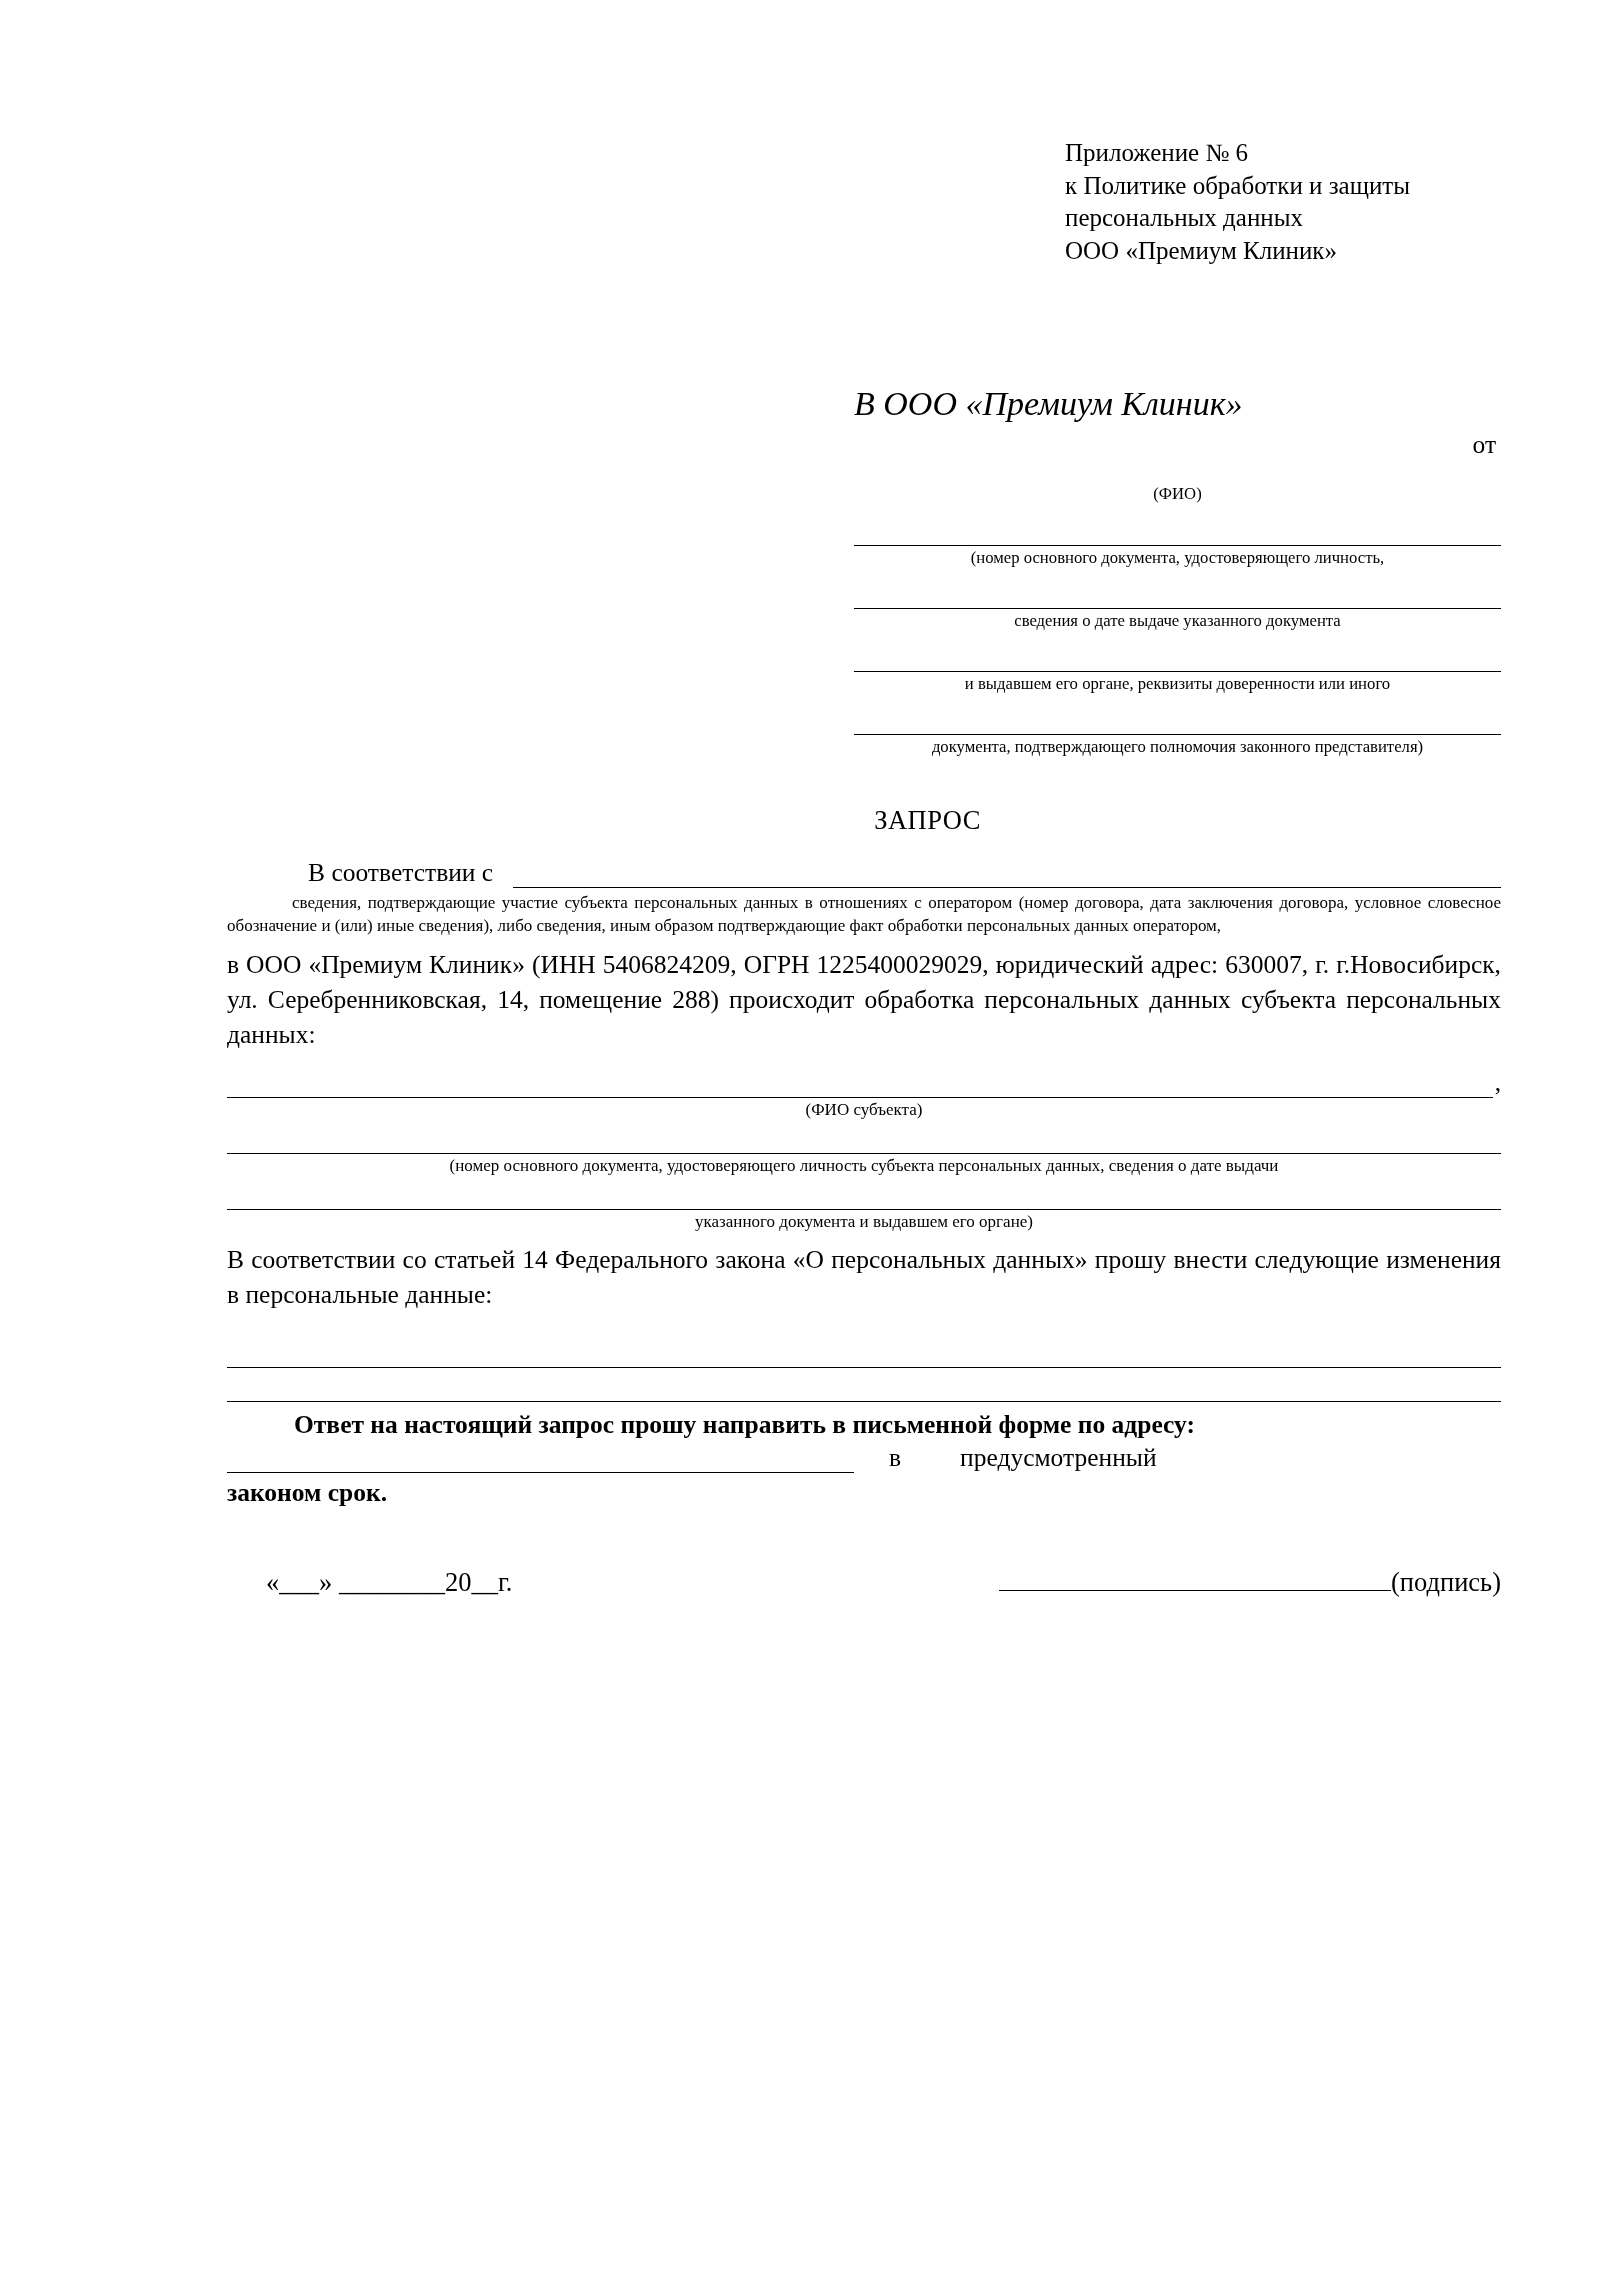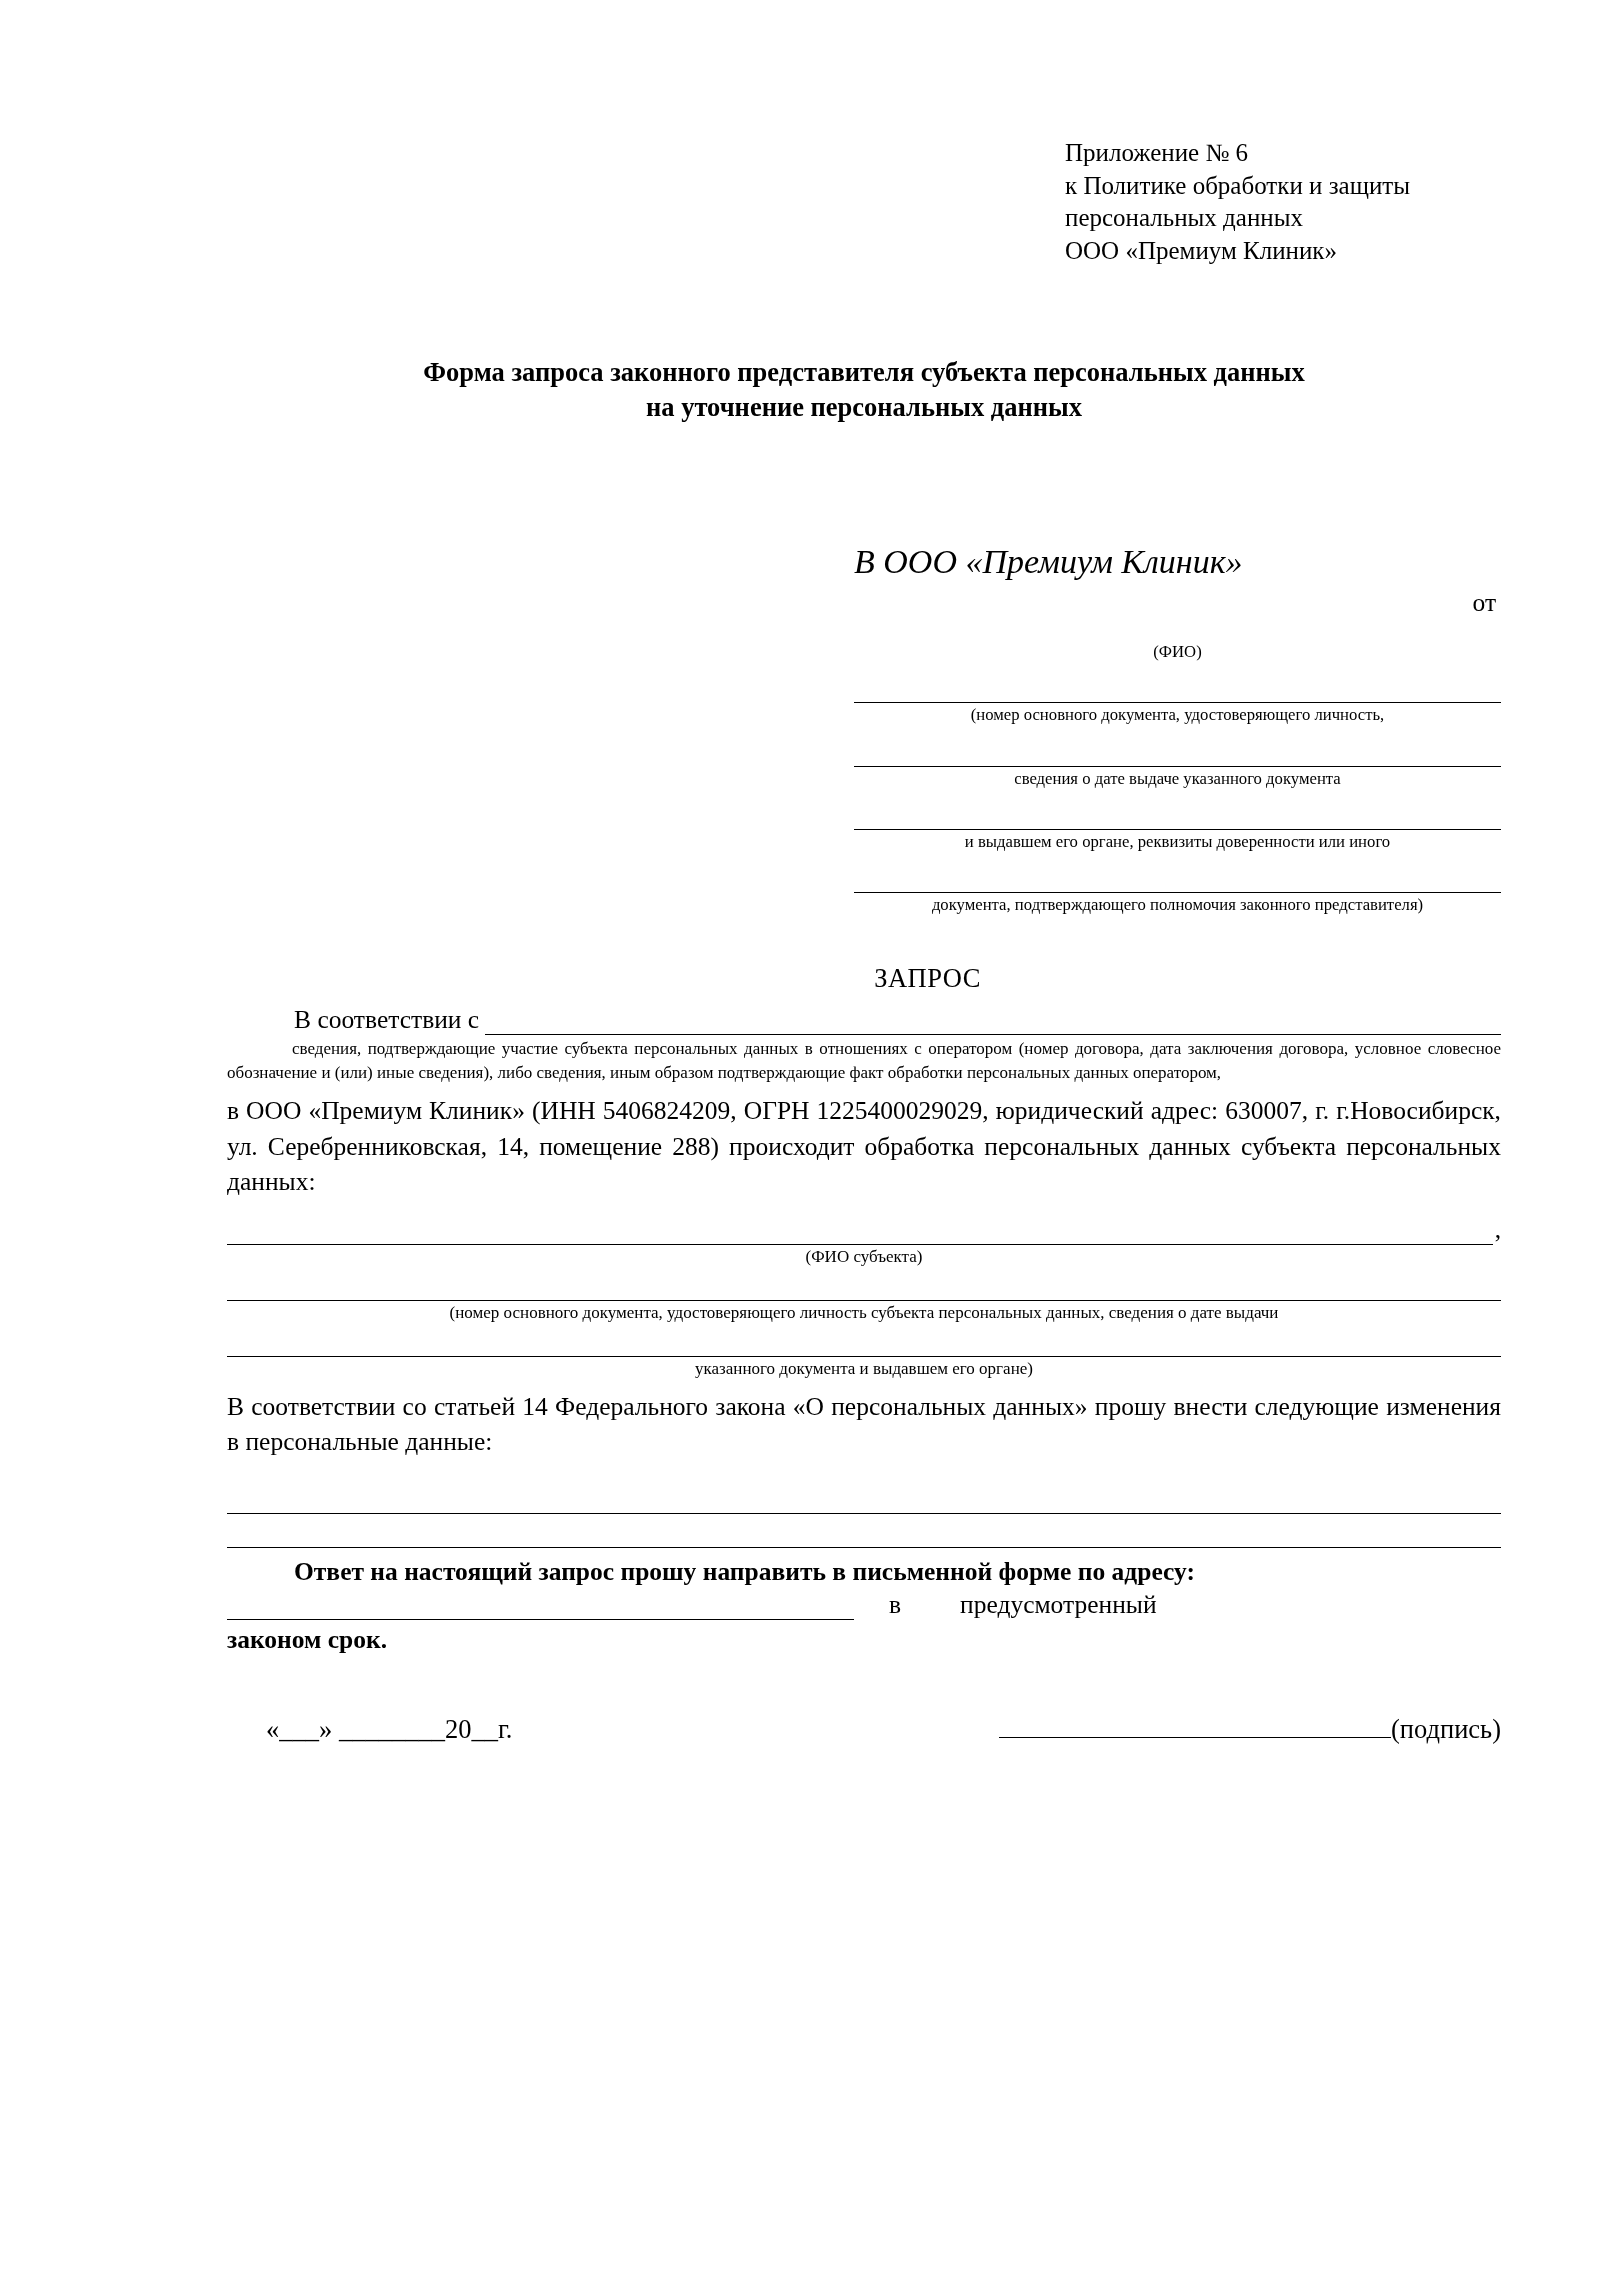--- a/index.html
+++ b/index.html
@@ -89,21 +89,22 @@
     font-size: 26.5px;
     letter-spacing: 0.5px;
     margin-left: 127px;
   }
   .indent { text-indent: 67px; }
 
   .inline-rule-row {
     display: flex;
     align-items: flex-end;
     white-space: nowrap;
-    margin-top: 11px;
+    margin-top: 22px;
+    gap: 14px;
   }
   .inline-rule-row .lbl { font-size: 25.5px; padding-right: 5.9px; }
 
   .small-note {
     font-size: 17px;
     line-height: 1.36;
     text-align: justify;
     margin-top: 2.9px;
   }
   .small-note .ind { display: inline-block; width: 65px; }
@@ -179,24 +180,20 @@
 <div class="page">
   <div class="content">
 
     <div class="appendix">
       <div>Приложение № 6</div>
       <div>к Политике обработки и защиты</div>
       <div>персональных данных</div>
       <div>ООО «Премиум Клиник»</div>
     </div>
 
-    <div class="doc-title">
-      <div>Форма запроса законного представителя субъекта персональных данных</div>
-      <div>на уточнение персональных данных</div>
-    </div>
 
     <div class="addressee">
       <div class="org-line">В ООО «Премиум Клиник»</div>
 
       <div class="from-row">
         <span class="lbl">от</span>
         <span class="rule"></span>
       </div>
       <div class="caption">(ФИО)</div>
 

